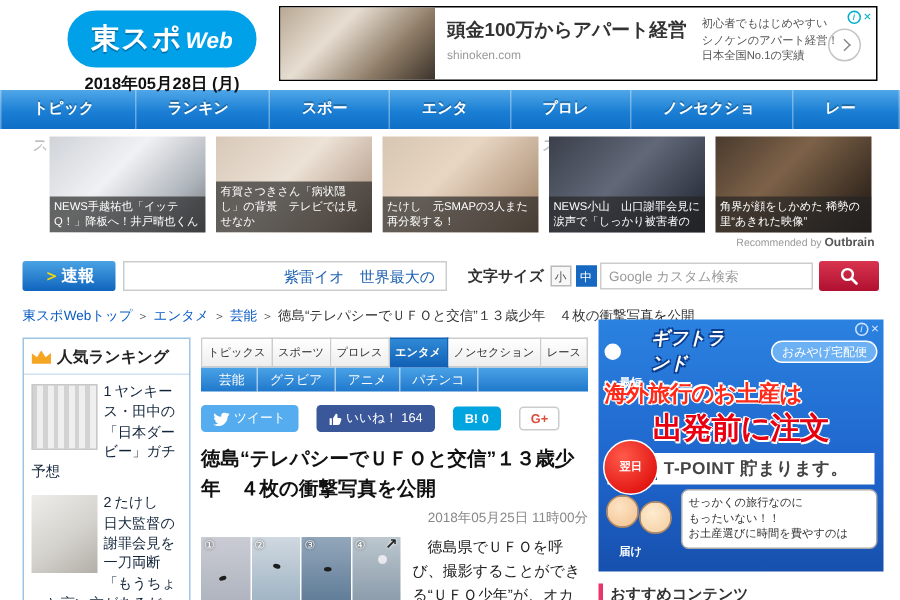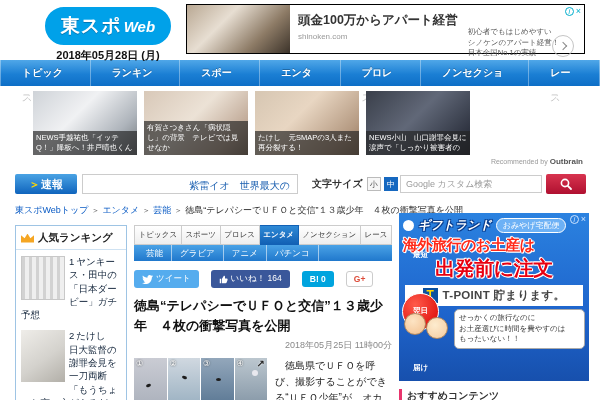--- a/index.html
+++ b/index.html
@@ -11,21 +11,21 @@
   .logo-block { position:absolute; left:30px; top:7px; width:156px; text-align:center; }
   .logo-pill { display:inline-block; background:#00a1e9; border-radius:30px; padding:4px 14px; border:2px solid #00a1e9; }
   .logo-main { color:#fff; font-weight:bold; font-size:19px; letter-spacing:1px; text-shadow:0 1px 0 #0077b5; }
   .logo-web { color:#fff; font-style:italic; font-weight:bold; font-size:15px; margin-left:2px; }
   .logo-date { margin-top:3px; font-size:11px; font-weight:bold; color:#111; }
   .banner-ad { position:absolute; left:186px; top:4px; width:399px; height:50px; border:1px solid #000000; background:#fff; display:flex; }
   .ad-photo { width:103px; height:100%; background:linear-gradient(135deg,#b9a893 0%,#e7ded2 35%,#8d7b66 70%,#3c332a 100%); flex-shrink:0; }
   .ad-mid { flex:1; padding:7px 8px 0; }
   .ad-title { font-size:12.5px; font-weight:bold; color:#333; white-space:nowrap; }
   .ad-url { font-size:8px; color:#999; margin-top:3px; }
-  .ad-right { width:148px; padding:6px 22px 0 2px; position:relative;margin-top:16px; }
+  .ad-right { width:148px; padding:6px 22px 0 2px; position:relative; }
   .ad-line { font-size:7.5px; color:#555; line-height:1.4; }
   .ad-chevron-btn { position:absolute; right:10px; top:14px; width:22px; height:22px; border:1px solid #c5c5c5; border-radius:50%; }
   .ad-chevron-btn i { position:absolute; left:7px; top:7px; width:6px; height:6px; border-right:1.5px solid #888; border-top:1.5px solid #888; transform:rotate(45deg); }
   .adchoices { position:absolute; top:2px; right:3px; display:flex; gap:2px; align-items:center; }
   .ac-info { display:inline-block; width:9px; height:9px; border:1px solid #00aecd; border-radius:50%; color:#00aecd; font-size:7px; line-height:8px; text-align:center; font-style:italic; }
   .ac-close { color:#00aecd; font-size:9px; line-height:9px; }
 
   
   .nav { height:26px; background:linear-gradient(180deg,#50a7e8 0%,#1b7fd4 55%,#0d6ec6 100%); display:flex; justify-content:center; }
   .nav-item { padding:0 21px; line-height:26px; color:#fff; font-size:10px; font-weight:bold; border-left:1px solid rgba(255,255,255,.35); text-shadow:0 -1px 0 rgba(0,0,0,.25); cursor:pointer; }
@@ -108,21 +108,21 @@
   .u4 { right:9px; top:12px; width:6px; height:6px; background:#e8e8ee; }
   .expand { position:absolute; right:2px; top:0; font-size:10px; font-weight:bold; color:#222; text-shadow:0 0 2px #fff; }
   .article-text { font-size:10px; line-height:1.62; color:#222; }
 
   
   .col-right { width:190px; flex-shrink:0; margin-top:-12px; }
   .gift-ad { position:relative; height:168px; background:linear-gradient(180deg,#2b82e0 0%,#1e64cc 60%,#1750ad 100%); padding:4px 4px 0; overflow:hidden; }
   .gift-ac { position:absolute; top:2px; right:3px; }
   .gift-ac .ac-info { border-color:#cfe4ff; color:#cfe4ff; }
   .gift-ac .ac-close { color:#cfe4ff; }
-  .gift-head { display:flex; align-items:center; gap:4px; }
+  .gift-head { display:flex; align-items:center; gap:20px; }
   .gift-icon { width:11px; height:11px; border-radius:50%; background:#fff; flex-shrink:0; }
   .gift-logo { color:#fff; font-weight:bold; font-style:italic; font-size:12px; text-shadow:1px 1px 0 #0a3c8c,-1px -1px 0 #0a3c8c,1px -1px 0 #0a3c8c,-1px 1px 0 #0a3c8c; }
   .gift-service { background:#6db1f5; border:1px solid #fff; border-radius:8px; color:#fff; font-size:8px; padding:1px 6px; white-space:nowrap; }
   .gift-offer { background:linear-gradient(#fff45a,#ffd20a); border-radius:9px; margin:4px 2px 2px; text-align:center; color:#e8001e; font-weight:bold; font-size:9.5px; padding:2px 0; }
   .gift-h1 { text-align:left; font-size:15px; font-weight:bold; color:#ff2a1a; text-shadow:1px 0 0 #fff,-1px 0 0 #fff,0 1px 0 #fff,0 -1px 0 #fff,1px 1px 0 #fff,-1px -1px 0 #fff; margin-top:2px; letter-spacing:-.5px; }
   .gift-h2 { text-align:center; font-size:20px; font-weight:bold; color:#e80011; text-shadow:1px 0 0 #fff,-1px 0 0 #fff,0 1px 0 #fff,0 -1px 0 #fff,1px 1px 0 #fff,-1px -1px 0 #fff; letter-spacing:-.5px; }
   .gift-badge { position:absolute; left:3px; top:80px; width:37px; height:37px; border-radius:50%; background:radial-gradient(circle at 35% 30%,#ff5a4a,#d80000); border:1px solid #fff; color:#fff; font-size:7.5px; font-weight:bold; display:flex; flex-direction:column; align-items:center; justify-content:center; line-height:1.15;gap:48px; }
   .tpoint-bar { background:#fff; margin:3px 2px 0; padding:3px 0; display:flex; align-items:center; justify-content:center; gap:5px; }
   .tlogo { width:15px; height:15px; background:#0a50a0; color:#ffd800; font-weight:bold; font-size:12px; line-height:15px; text-align:center; }
   .tpoint-text { font-size:11.5px; font-weight:bold; color:#444; letter-spacing:.3px; }
@@ -184,20 +184,23 @@
       </div>
     <div class="car-item th2">
         <div class="car-cap">有賀さつきさん「病状隠し」の背景　テレビでは見せなか</div>
       </div>
     <div class="car-item th3">
         <div class="car-cap">たけし　元SMAPの3人また再分裂する！</div>
       </div>
     <div class="car-item th4">
         <div class="car-cap">NEWS小山　山口謝罪会見に涙声で「しっかり被害者の</div>
       </div>
+    <div class="car-item th5">
+        <div class="car-cap">角界が顔をしかめた 稀勢の里“あきれた映像”</div>
+      </div>
   </div>
   <div class="outbrain-row">
     <span>Recommended by</span>
     <span class="outbrain-brand">Outbrain</span>
   </div>
 
   <div class="toolbar">
     <div class="flash-btn"><span class="flash-arrow">＞</span><span>速報</span></div>
     <div class="ticker"><span>紫雷イオ　世界最大の</span></div>
     <div class="fontsize">
@@ -318,22 +321,22 @@
           <span class="tlogo">T</span>
           <span class="tpoint-text">T-POINT 貯まります。</span>
         </div>
         <div class="gift-bottom">
           <span class="chars">
               <span class="char c1"></span>
               <span class="char c2"></span>
             </span>
           <div class="bubble">
             <div>せっかくの旅行なのに</div>
+            <div>もったいない！！</div>
             <div>お土産選びに時間を費やすのは</div>
-            <div>もったいない！！</div>
           </div>
         </div>
       </div>
       <div class="rec-section">
         <div class="rec-title">おすすめコンテンツ</div>
 
       </div>
     </div>
 
   </div>

